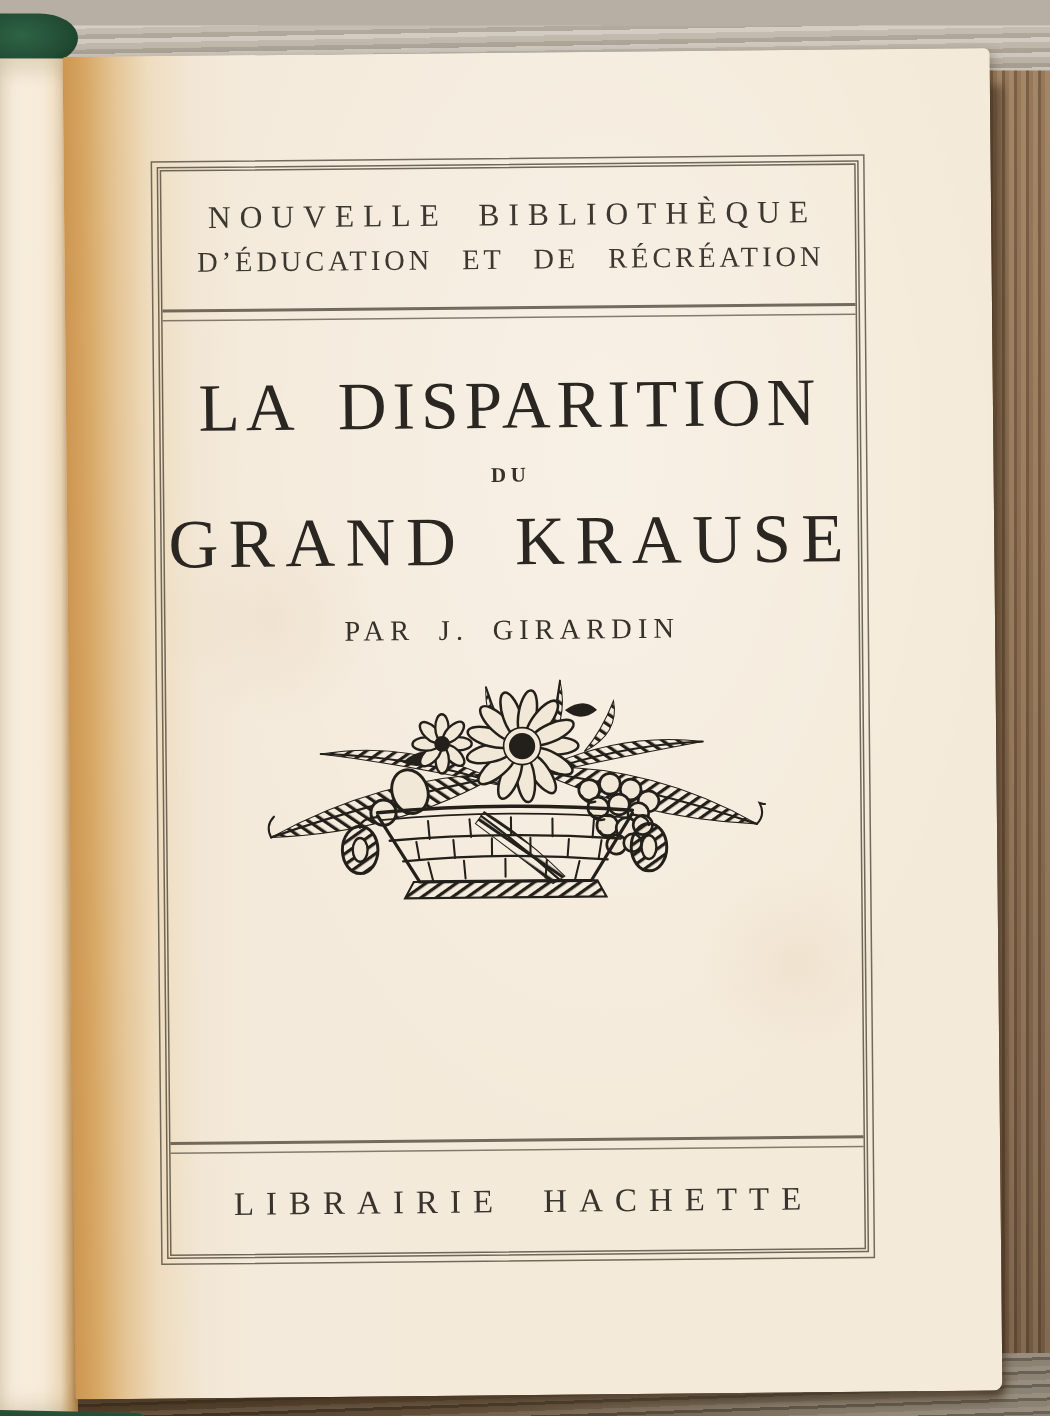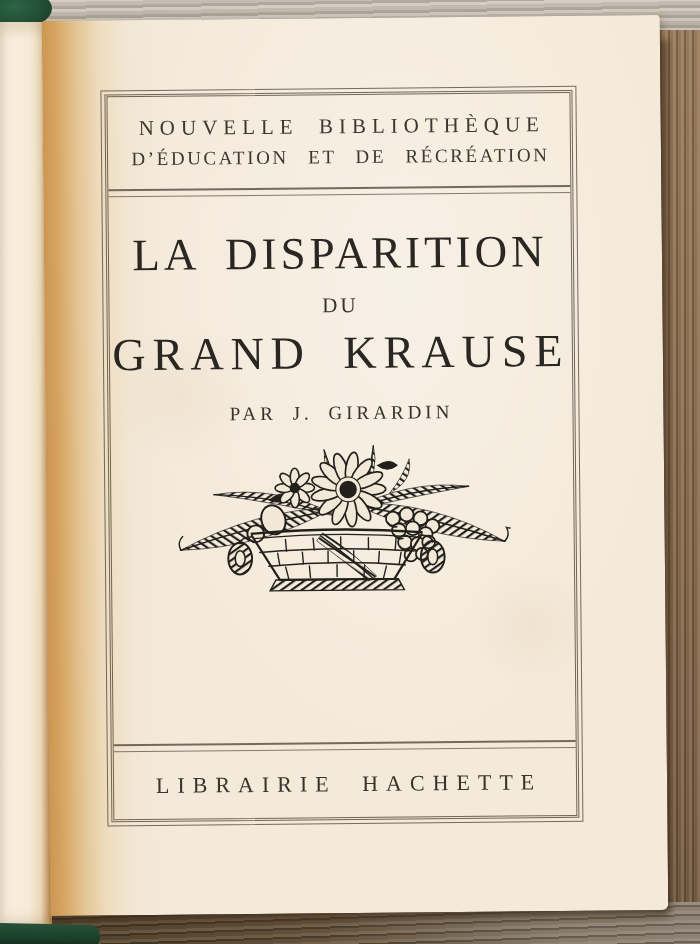--- a/index.html
+++ b/index.html
@@ -1,21 +1,21 @@
 <!DOCTYPE html>
 <html><head>
 <meta charset="utf-8">
 <style>
   html,body{margin:0;padding:0;}
   body{
     width:700px;height:944px;overflow:hidden;position:relative;
     background:#b7afa3;
     font-family:"Liberation Serif","DejaVu Serif",serif;
   }
-  .scene{position:absolute;inset:0;}
+  .scene{position:absolute;inset:0;margin-top:17px;}
 
   
   .wood-top{
     position:absolute;left:0;top:0;width:700px;height:52px;
     background:
       repeating-linear-gradient(179deg,rgba(255,255,255,.25) 0 3px,rgba(0,0,0,0) 3px 7px,rgba(90,80,66,.18) 7px 10px),
       linear-gradient(180deg,#c6beb2 0%,#b5ada0 60%,#a89f91 100%);
   }
   .wood-right{
     position:absolute;right:0;top:30px;width:48px;height:914px;
@@ -102,21 +102,21 @@
     border-bottom:1px solid rgba(92,84,71,.75);
   }
 
   
   .content{flex:1;display:flex;flex-direction:column;align-items:center;}
   .title-line1{
     margin-top:32px;font-size:45px;font-weight:normal;letter-spacing:4px;
     word-spacing:12px;color:#2a2622;white-space:nowrap;
   }
   .title-du{
-    margin-top:14px;font-size:21px;letter-spacing:3px;color:#35312b;
+    margin-top:14px;font-size:14px;letter-spacing:3px;color:#35312b;font-weight:bold;
   }
   .title-line2{
     margin-top:8px;font-size:46px;font-weight:normal;letter-spacing:7px;
     word-spacing:14px;color:#2a2622;white-space:nowrap;
   }
   .byline{
     margin-top:23px;font-size:19px;letter-spacing:4px;word-spacing:7px;color:#35312b;
   }
   .vignette{margin-top:14px;}
 

